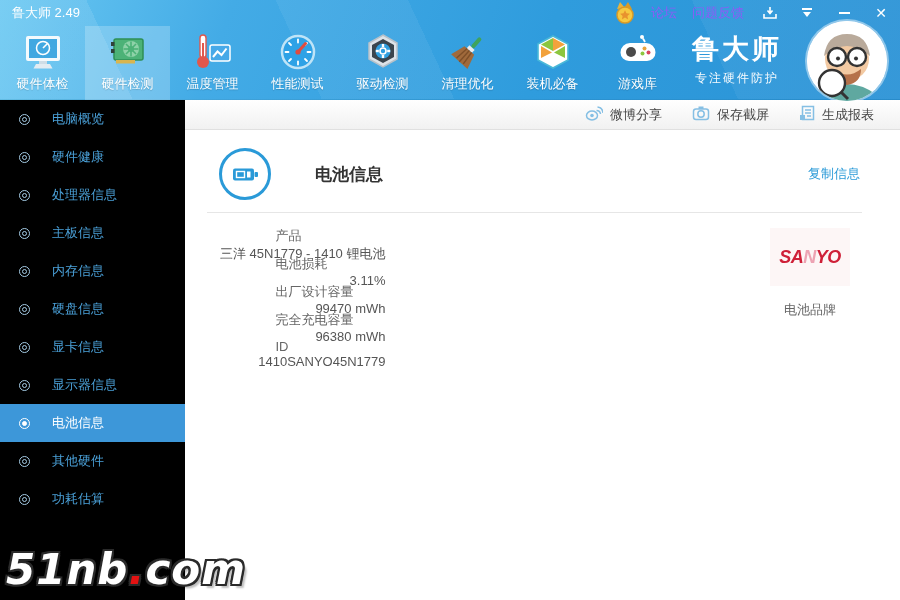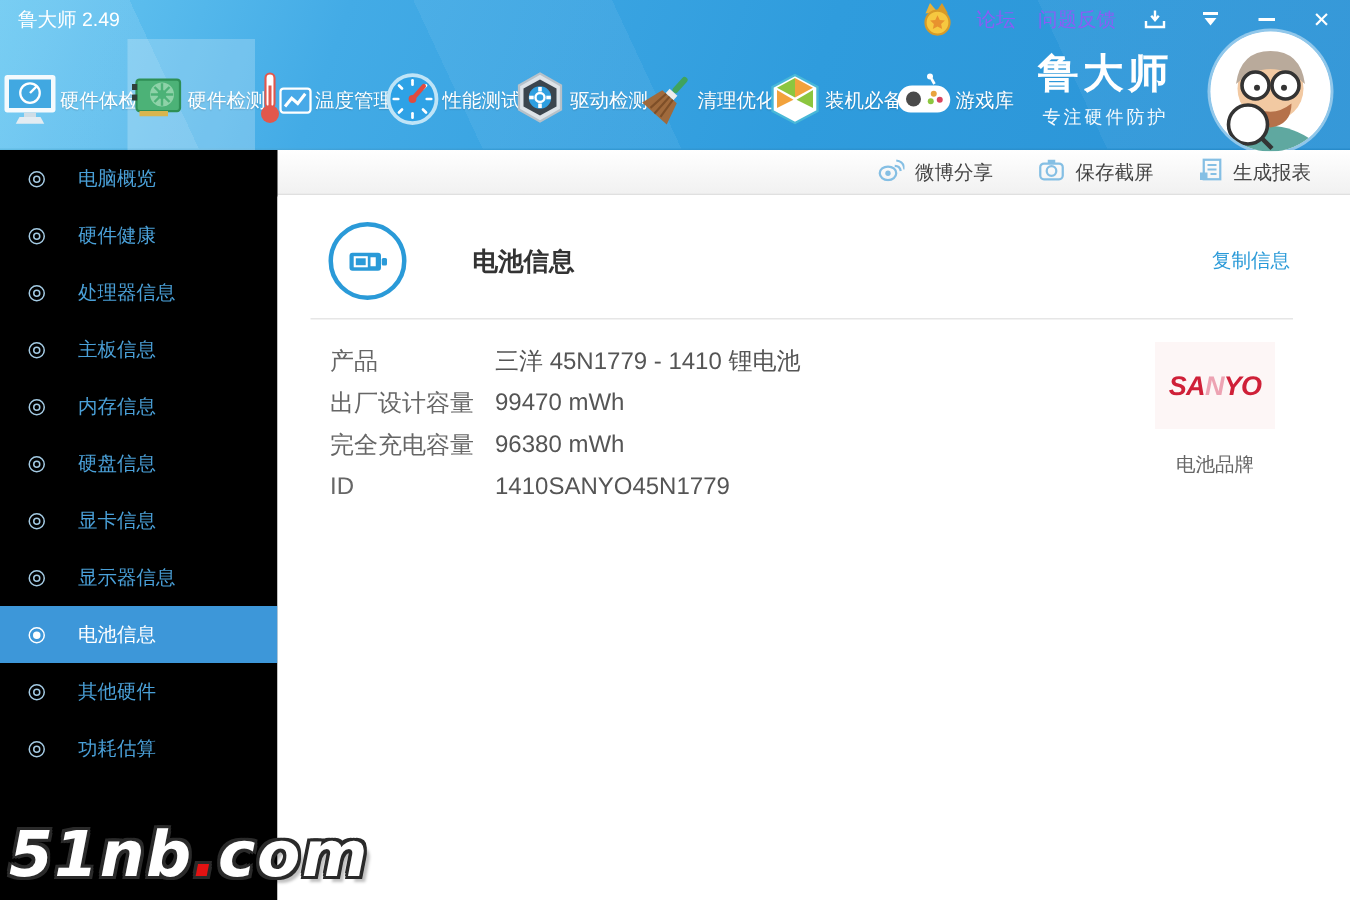--- a/index.html
+++ b/index.html
@@ -31,21 +31,21 @@
   .titlebar-right { margin-left:auto; display:flex; align-items:center; gap:15px; }
   .tb-link { color:#8b5cf6; cursor:pointer; }
   .tb-btn { display:flex; align-items:center; justify-content:center; width:22px; height:20px; cursor:pointer; }
   .min-glyph { width:11px; height:2px; background:#fff; display:inline-block; }
   .close-glyph { color:#fff; font-size:14px; line-height:1; }
 
   
   .tabs { position:absolute; top:26px; left:0; height:74px; display:flex; z-index:5; }
   .tab {
     width:85px; height:74px; padding-top:5px; cursor:pointer;
-    display:flex; flex-direction:row; align-items:center;
+    display:flex; flex-direction:column; align-items:center;
     color:#fff; font-size:13px;
   }
   .tab.active { background:rgba(255,255,255,.22); }
   .tab-icon { width:42px; height:42px; display:flex; align-items:center; justify-content:center; }
   .tab-label { margin-top:2px; text-shadow:0 1px 1px rgba(0,0,0,.18); white-space:nowrap; }
 
   
   .brand { position:absolute; top:36px; right:118px; z-index:5; text-align:center; color:#fff; }
   .brand-name { font-size:27px; font-weight:bold; letter-spacing:3px; line-height:1; }
   .brand-slogan { font-size:12px; margin-top:7px; letter-spacing:2px; opacity:.95; }
@@ -82,21 +82,21 @@
   .content-header { position:absolute; top:14px; left:34px; right:40px; height:58px; display:flex; align-items:center; }
   .batt-circle {
     width:52px; height:52px; border:3px solid #2a9ad8; border-radius:50%;
     display:flex; align-items:center; justify-content:center; flex:0 0 auto;
   }
   .page-title { font-size:17px; font-weight:bold; color:#333; margin-left:44px; }
   .copy-link { margin-left:auto; color:#2a9ad8; font-size:13px; cursor:pointer; }
   .divider { position:absolute; top:81px; left:22px; right:38px; border-top:1px solid #e6e6e6; }
 
   .info-table { position:absolute; top:96px; left:35px; }
-  .info-row { display:flex; align-items:center; height:28px; font-size:16px; }
+  .info-row { display:flex; align-items:flex-end; height:28px; font-size:13px;flex-direction:column; }
   .info-label { width:110px; color:#666; }
   .info-value { color:#555; }
 
   .brand-panel { position:absolute; top:97px; right:50px; width:80px; text-align:center; }
   .logo-tile { width:80px; height:58px; background:#fdf6f6; display:flex; align-items:center; justify-content:center; }
   .sanyo { font-style:italic; font-weight:bold; font-size:18px; color:#cf2038; letter-spacing:-0.5px; }
   .sanyo-mid { color:#eda3b3; }
   .brand-caption { margin-top:15px; font-size:13px; color:#666; }
 
   
@@ -395,20 +395,24 @@
     <span class="copy-link">复制信息</span>
   </div>
   <div class="divider"></div>
 
   <div class="info-table">
     <div class="info-row">
       <span class="info-label">产品</span>
       <span class="info-value">三洋 45N1779 - 1410 锂电池</span>
     </div>
     <div class="info-row">
+      <span class="info-label">电池损耗</span>
+      <span class="info-value">3.11%</span>
+    </div>
+    <div class="info-row">
       <span class="info-label">出厂设计容量</span>
       <span class="info-value">99470 mWh</span>
     </div>
     <div class="info-row">
       <span class="info-label">完全充电容量</span>
       <span class="info-value">96380 mWh</span>
     </div>
     <div class="info-row">
       <span class="info-label">ID</span>
       <span class="info-value">1410SANYO45N1779</span>

